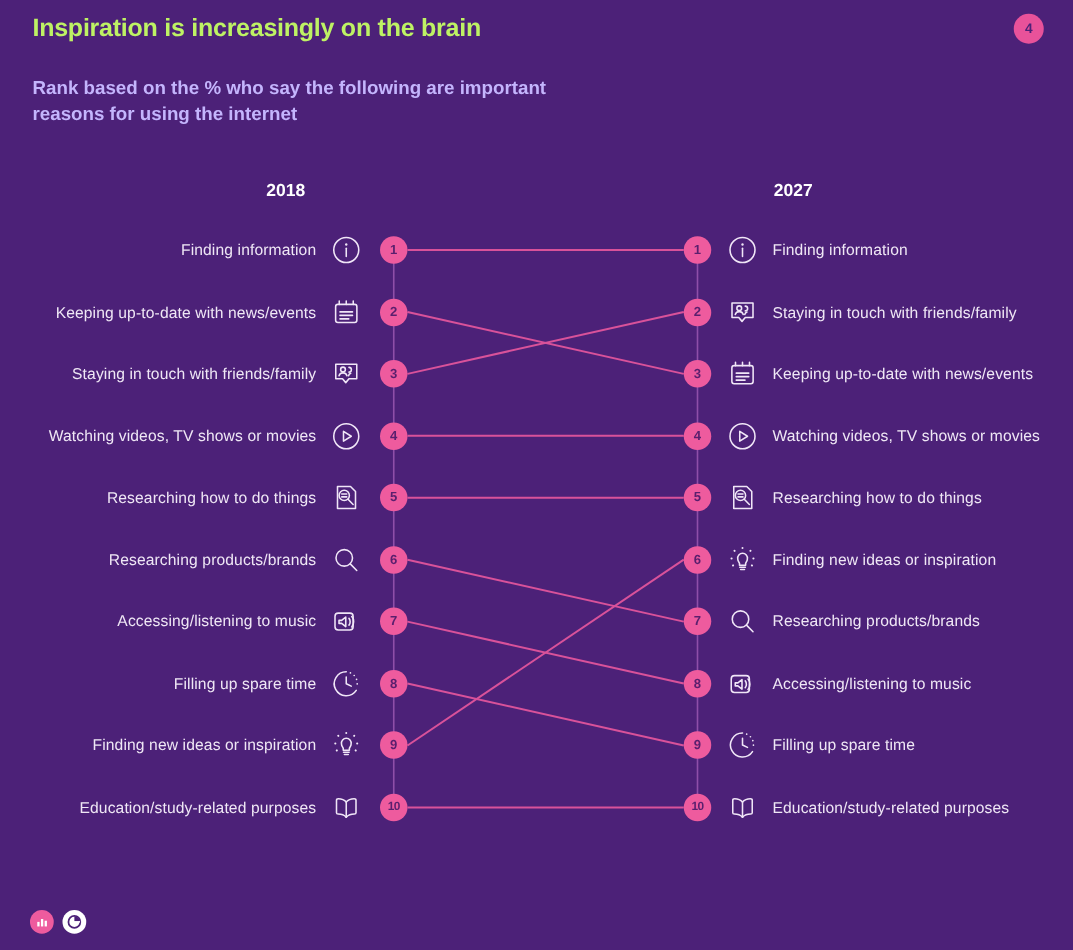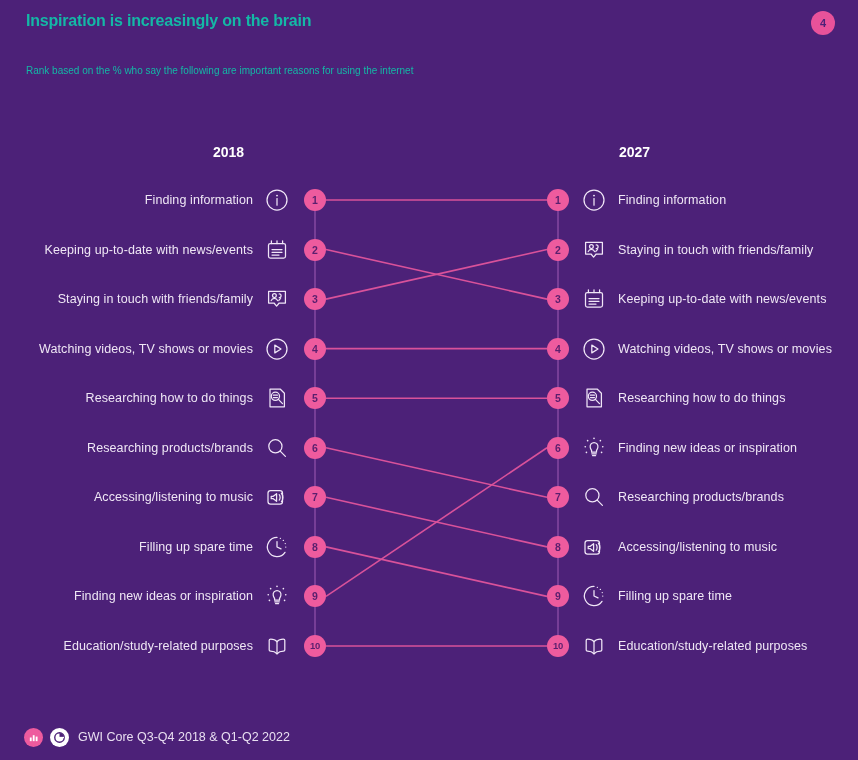--- a/index.html
+++ b/index.html
@@ -9,27 +9,27 @@
     font-family:"Liberation Sans", sans-serif;
     color:#ffffff;
     overflow:hidden;
     position:relative;
   }
   .page{position:absolute;inset:0;}
 
   
   .title{
     position:absolute;left:26px;top:12px;
-    font-size:16px;font-weight:bold;letter-spacing:-.2px;
-    color:#14b8a6;
+    font-size:20px;font-weight:bold;letter-spacing:-.2px;
+    color:#bef264;
   }
   .subtitle{
     position:absolute;left:26px;top:60px;
-    font-size:10px;line-height:21px;font-weight:400;
-    color:#14b8a6;width:440px;
+    font-size:15px;line-height:21px;font-weight:700;
+    color:#c4b5fd;width:440px;
   }
   .page-badge{
     position:absolute;right:23px;top:11px;
     width:24px;height:24px;border-radius:50%;
     background:#E8529A;color:#4C2178;
     font-size:11px;font-weight:bold;
     display:flex;align-items:center;justify-content:center;
   }
 
   
@@ -342,17 +342,16 @@
           <rect x="8.4" y="5" width="2" height="5" fill="#ffffff"></rect>
         </svg>
       </span>
       <span class="badge-circ badge-white" style="margin-left:7px;">
         <svg width="13" height="13" viewBox="0 0 14 14">
           <circle cx="7" cy="7" r="5.1" fill="none" stroke="#4C2178" stroke-width="1.5"></circle>
           <path d="M7 7 L7 2.2 A4.8 4.8 0 0 1 11.8 7 Z" fill="#4C2178"></path>
           <rect x="6.3" y="6.3" width="5.6" height="1.3" fill="#ffffff"></rect>
         </svg>
       </span>
-      <span class="footer-text" style="margin-left:9px;">GWI Core Q3-Q4 2018 &amp; Q1-Q2 2022</span>
     </div>
   </div>
 
 </div>
 
 </body></html>

